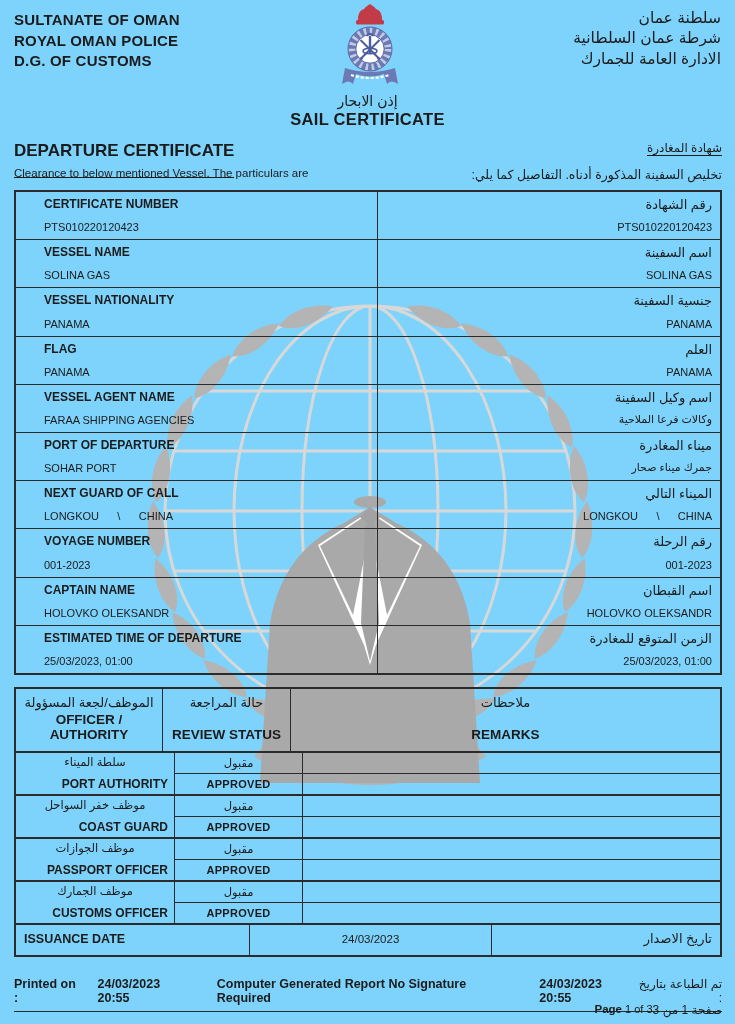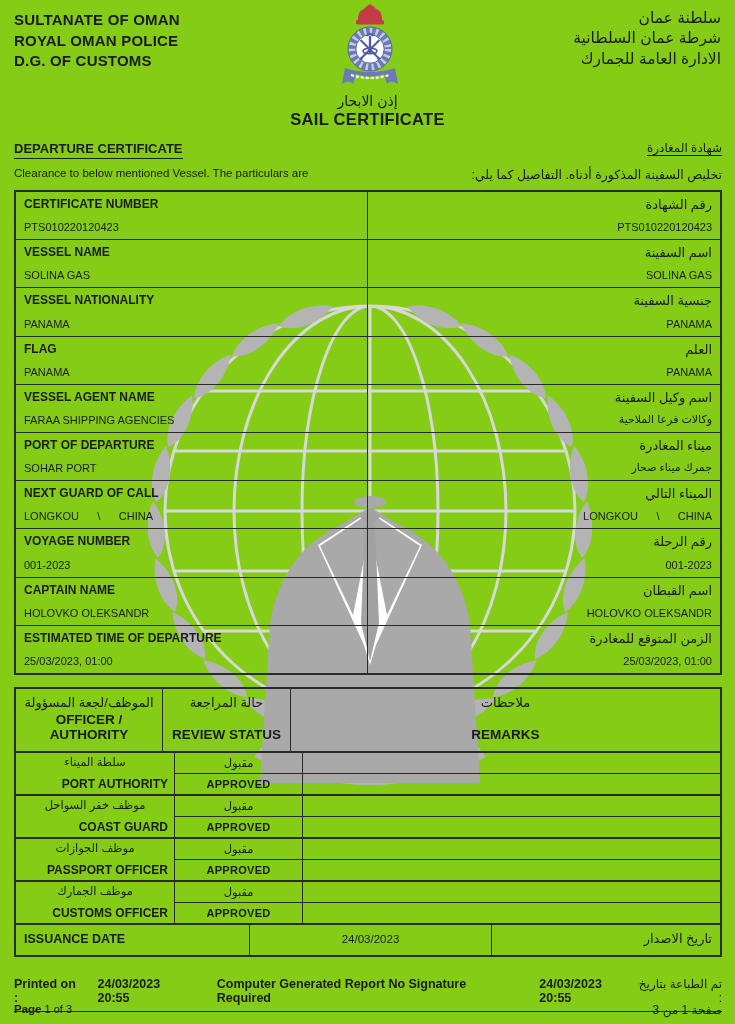--- a/index.html
+++ b/index.html
@@ -1,36 +1,36 @@
 <!DOCTYPE html>
 <html><head>
 <meta charset="utf-8">
 <style>
   html,body{margin:0;padding:0;background:#ffffff;}
   #page{
-    position:relative;width:735px;height:1024px;background:#84cc16;overflow:hidden;
+    position:relative;width:735px;height:1024px;background:#7dd3fc;overflow:hidden;
     font-family:"Liberation Sans","DejaVu Sans",sans-serif;color:#1b1b1b;
   }
   .abs{position:absolute;}
   
   .hdr-left{left:14px;top:10px;font-weight:700;font-size:15px;line-height:1.38;letter-spacing:.2px;}
   .hdr-right{right:14px;top:8px;text-align:right;font-size:15.5px;line-height:1.32;}
   .emblem{left:322px;top:3px;width:96px;height:90px;}
   .title-ar{left:0;right:0;top:93px;text-align:center;font-size:14px;}
   .title-en{left:0;right:0;top:110px;text-align:center;font-weight:700;font-size:16.5px;letter-spacing:.3px;}
   
   .sub-row{left:14px;right:13px;top:141px;display:flex;justify-content:space-between;align-items:flex-start;}
-  .sub-en{font-weight:700;font-size:13px;border-bottom:1.5px solid #1b1b1b;padding-bottom:2px;}
+  .sub-en{font-weight:700;font-size:17px;border-bottom:1.5px solid #1b1b1b;padding-bottom:16px;}
   .sub-ar{font-size:12px;border-bottom:1px solid #1b1b1b;padding-bottom:0px;text-align:right;}
   .intro-row{left:14px;right:13px;top:167px;display:flex;justify-content:space-between;align-items:flex-start;}
   .intro-en{font-size:11.5px;}
   .intro-ar{font-size:12.5px;}
   
   .m-table{left:14px;top:190px;width:708px;height:485px;border:2px solid #2b2b2b;box-sizing:border-box;display:flex;flex-direction:column;}
-  .m-row{display:flex;flex:1;border-bottom:1px solid #2b2b2b;box-sizing:border-box;}
+  .m-row{display:flex;flex:1;border-bottom:1px solid #2b2b2b;box-sizing:border-box;padding-left:20px;}
   .m-row:last-child{border-bottom:none;}
   .m-cell{width:50%;box-sizing:border-box;display:flex;flex-direction:column;justify-content:space-between;padding:5px 8px 6px 8px;}
   .m-cell.left{border-right:1px solid #2b2b2b;}
   .m-label-en{font-weight:700;font-size:12px;}
   .m-value-en{font-size:11px;white-space:pre;}
   .m-label-ar{font-size:13px;text-align:right;}
   .m-value-ar{font-size:11px;text-align:right;white-space:pre;}
   
   .a-table{left:14px;top:687px;width:708px;border:2px solid #2b2b2b;box-sizing:border-box;display:flex;flex-direction:column;}
   .a-header{display:flex;height:64px;border-bottom:2px solid #2b2b2b;box-sizing:border-box;}
@@ -53,21 +53,21 @@
   .a-issuance{display:flex;height:30px;box-sizing:border-box;}
   .a-iss-label{width:234px;box-sizing:border-box;border-right:1px solid #2b2b2b;font-weight:700;font-size:12.5px;line-height:28px;padding-left:8px;}
   .a-iss-value{width:242px;box-sizing:border-box;border-right:1px solid #2b2b2b;text-align:center;font-size:11.5px;line-height:28px;}
   .a-iss-ar{flex:1;text-align:right;padding-right:8px;font-size:13px;line-height:28px;}
   
   .printed-row{left:14px;right:13px;top:977px;display:flex;align-items:baseline;border-bottom:1.5px solid #2b2b2b;padding-bottom:6px;}
   .p-bold{font-weight:700;font-size:12.5px;}
   .p-gap1{margin-left:16px;}
   .p-gap2{margin-left:24px;}
   .p-ar{margin-left:auto;font-size:12px;}
-  .page-row{left:14px;right:13px;top:1003px;display:flex;justify-content:space-between;}
+  .page-row{left:14px;right:13px;top:1003px;display:flex;justify-content:flex-end;}
   .page-en{font-size:11px;}
   .page-en b{font-size:11.5px;}
   .page-ar{font-size:12px;}
   
   .wm{left:148px;top:293px;width:444px;height:492px;}
 </style>
 </head>
 <body>
 
 <div id="page">

